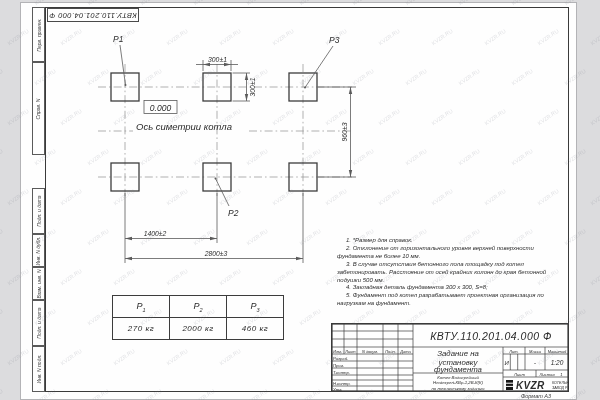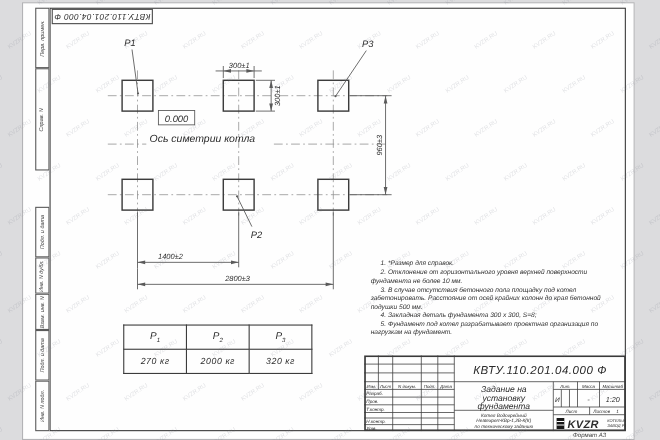--- a/index.html
+++ b/index.html
@@ -139,21 +139,21 @@
   <table class="pads">
     <tbody>
         <tr class="hrow">
       <td><span>P</span><sub>1</sub></td>
       <td><span>P</span><sub>2</sub></td>
       <td><span>P</span><sub>3</sub></td>
     </tr>
     <tr class="vrow">
       <td>270 кг</td>
       <td>2000 кг</td>
-      <td>320 кг</td>
+      <td>460 кг</td>
     </tr>
   </tbody>
     </table>
 
   <div class="tbwrap">
     <svg width="238" height="69" viewBox="0 0 238 69">
       <rect x="0.8" y="0.8" width="236.4" height="67.4" fill="none" stroke="#3a3a3a" stroke-width="1.6"></rect>
       <g stroke="#3c3c3c" stroke-width="0.7" fill="none">
         <path d="M82 0 V69 M172 24 V69 M0 24 H238"></path>
         <path d="M13 0 V31 M26 0 V69 M52 0 V69 M67 0 V69"></path>

